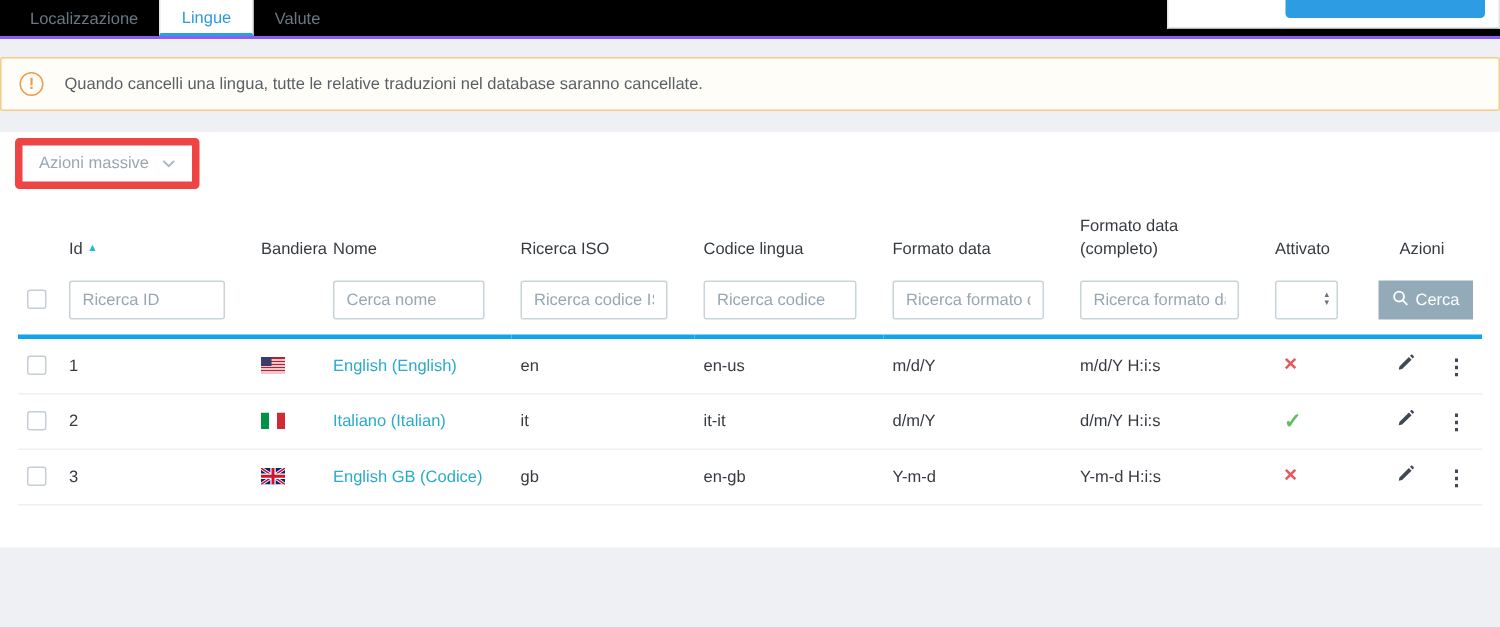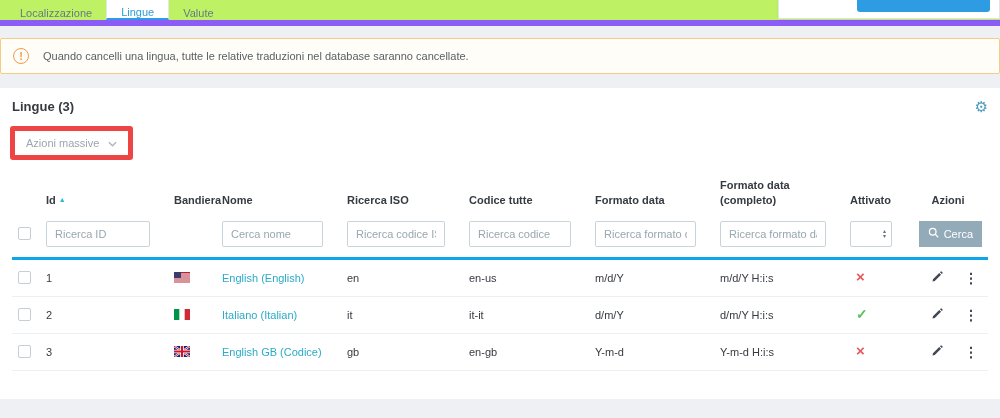--- a/index.html
+++ b/index.html
@@ -8,22 +8,22 @@
     font-family: "Liberation Sans", sans-serif;
     background: #eef0f3;
     color: #363a41;
     font-size: 11px;
   }
 
   
   .topbar {
     position: relative;
     height: 26px;
-    background: #bef264;
-    border-bottom: 6px solid #8b5cf6;
+    background: #000000;
+    border-bottom: 2px solid #8b5cf6;
   }
   .tabs { display: flex; height: 100%; padding-left: 6px; }
   .tab {
     padding: 0 14px;
     line-height: 26px;
     font-size: 11px;
     color: #687984;
     cursor: pointer;
     white-space: nowrap;
   }
@@ -114,21 +114,21 @@
   
   table.grid {
     margin: 12px 12px 0 12px;
     width: calc(100% - 24px);
     border-collapse: collapse;
     table-layout: fixed;
   }
   th {
     text-align: left;
     font-size: 11px;
-    font-weight: bold;
+    font-weight: normal;
     color: #363a41;
     padding: 6px 6px 9px 6px;
     vertical-align: bottom;
     line-height: 1.35;
   }
   td { padding: 10px 6px; font-size: 11px; vertical-align: middle; }
   tr.filter-row td { padding: 4px 6px 10px 6px; border-bottom: 3px solid #0ea5e9; }
   tbody.rows tr td { border-bottom: 1px solid #edf0f3; }
 
   .sort-caret { color: #25b9d7; font-size: 7px; vertical-align: 2px; margin-left: 3px; }
@@ -220,24 +220,20 @@
     <div class="partial-blue-button"></div>
   </div>
 </div>
 
 <div class="alert-warning">
   <span class="warn-icon">!</span>
   <span class="warn-text">Quando cancelli una lingua, tutte le relative traduzioni nel database saranno cancellate.</span>
 </div>
 
 <div class="panel">
-  <div class="panel-header">
-    <span class="panel-title">Lingue (3)</span>
-    <span class="gear">⚙</span>
-  </div>
 
   <button class="bulk-btn">
     <span>Azioni massive</span>
     <span>
       <svg width="9" height="6" viewBox="0 0 10 6">
           <polyline points="1,1 5,5 9,1" fill="none" stroke="#aab4bd" stroke-width="1.4"></polyline>
         </svg>
     </span>
   </button>
 
@@ -256,21 +252,21 @@
     </colgroup>
     <thead>
       <tr>
         <th></th>
         <th>
           <span>Id</span><span class="sort-caret">▲</span>
         </th>
         <th>Bandiera</th>
         <th>Nome</th>
         <th>Ricerca ISO</th>
-        <th>Codice tutte</th>
+        <th>Codice lingua</th>
         <th>Formato data</th>
         <th>Formato data (completo)</th>
         <th>Attivato</th>
         <th class="azioni-head">Azioni</th>
       </tr>
       <tr class="filter-row">
         <td><span class="checkbox"></span></td>
         <td><input class="filter-input" placeholder="Ricerca ID" style=""></td>
         <td></td>
         <td><input class="filter-input" placeholder="Cerca nome" style=""></td>

